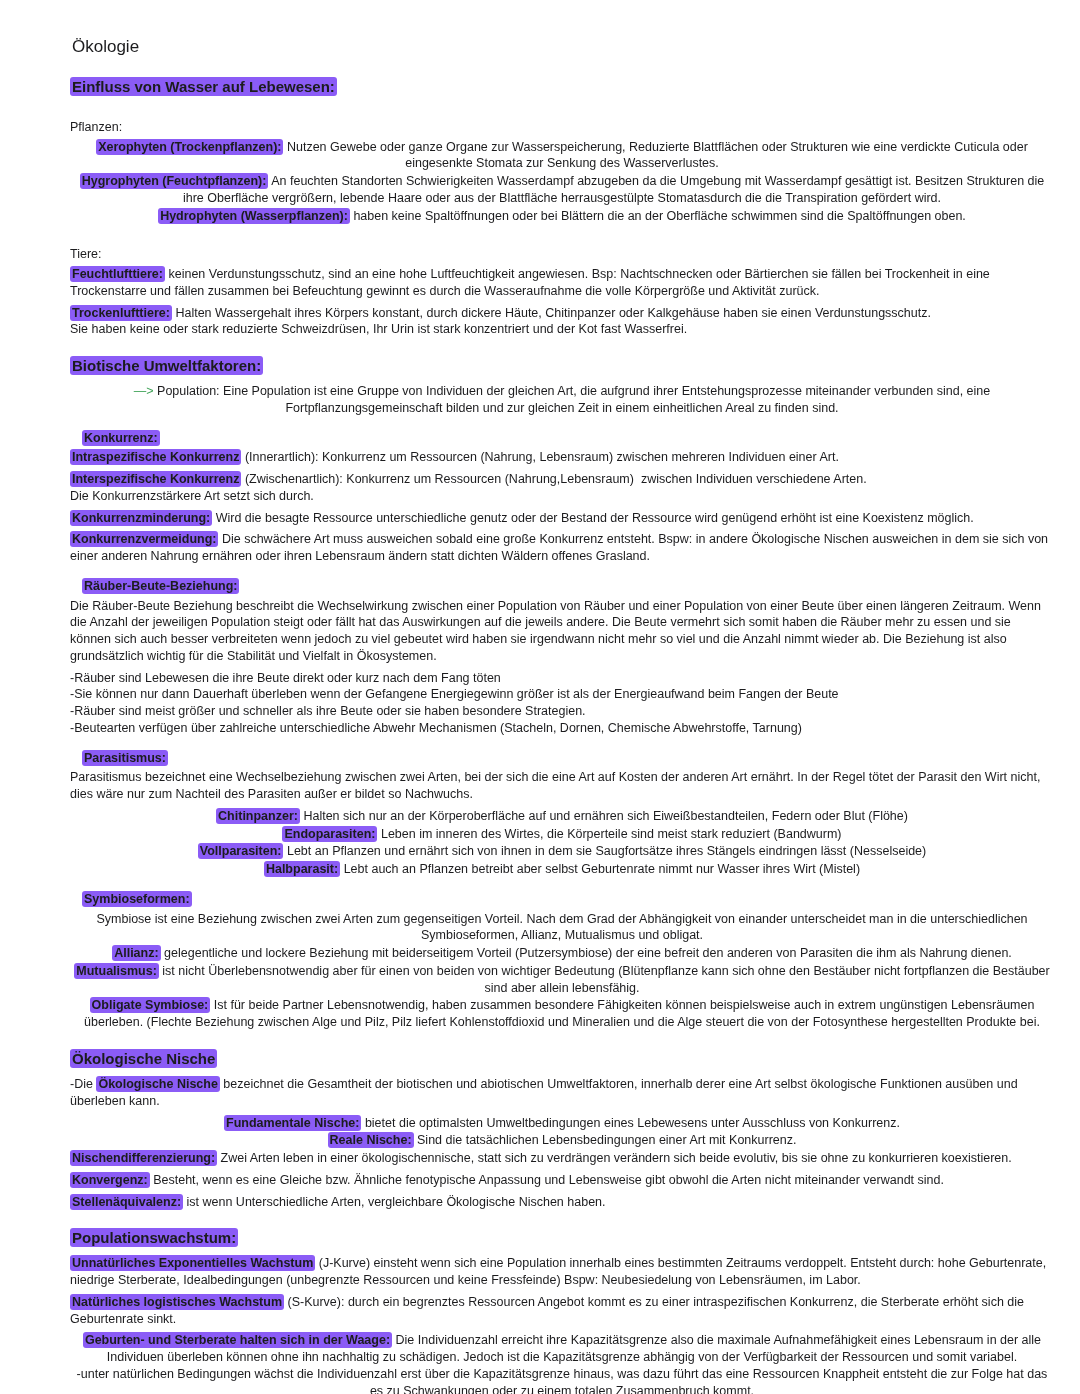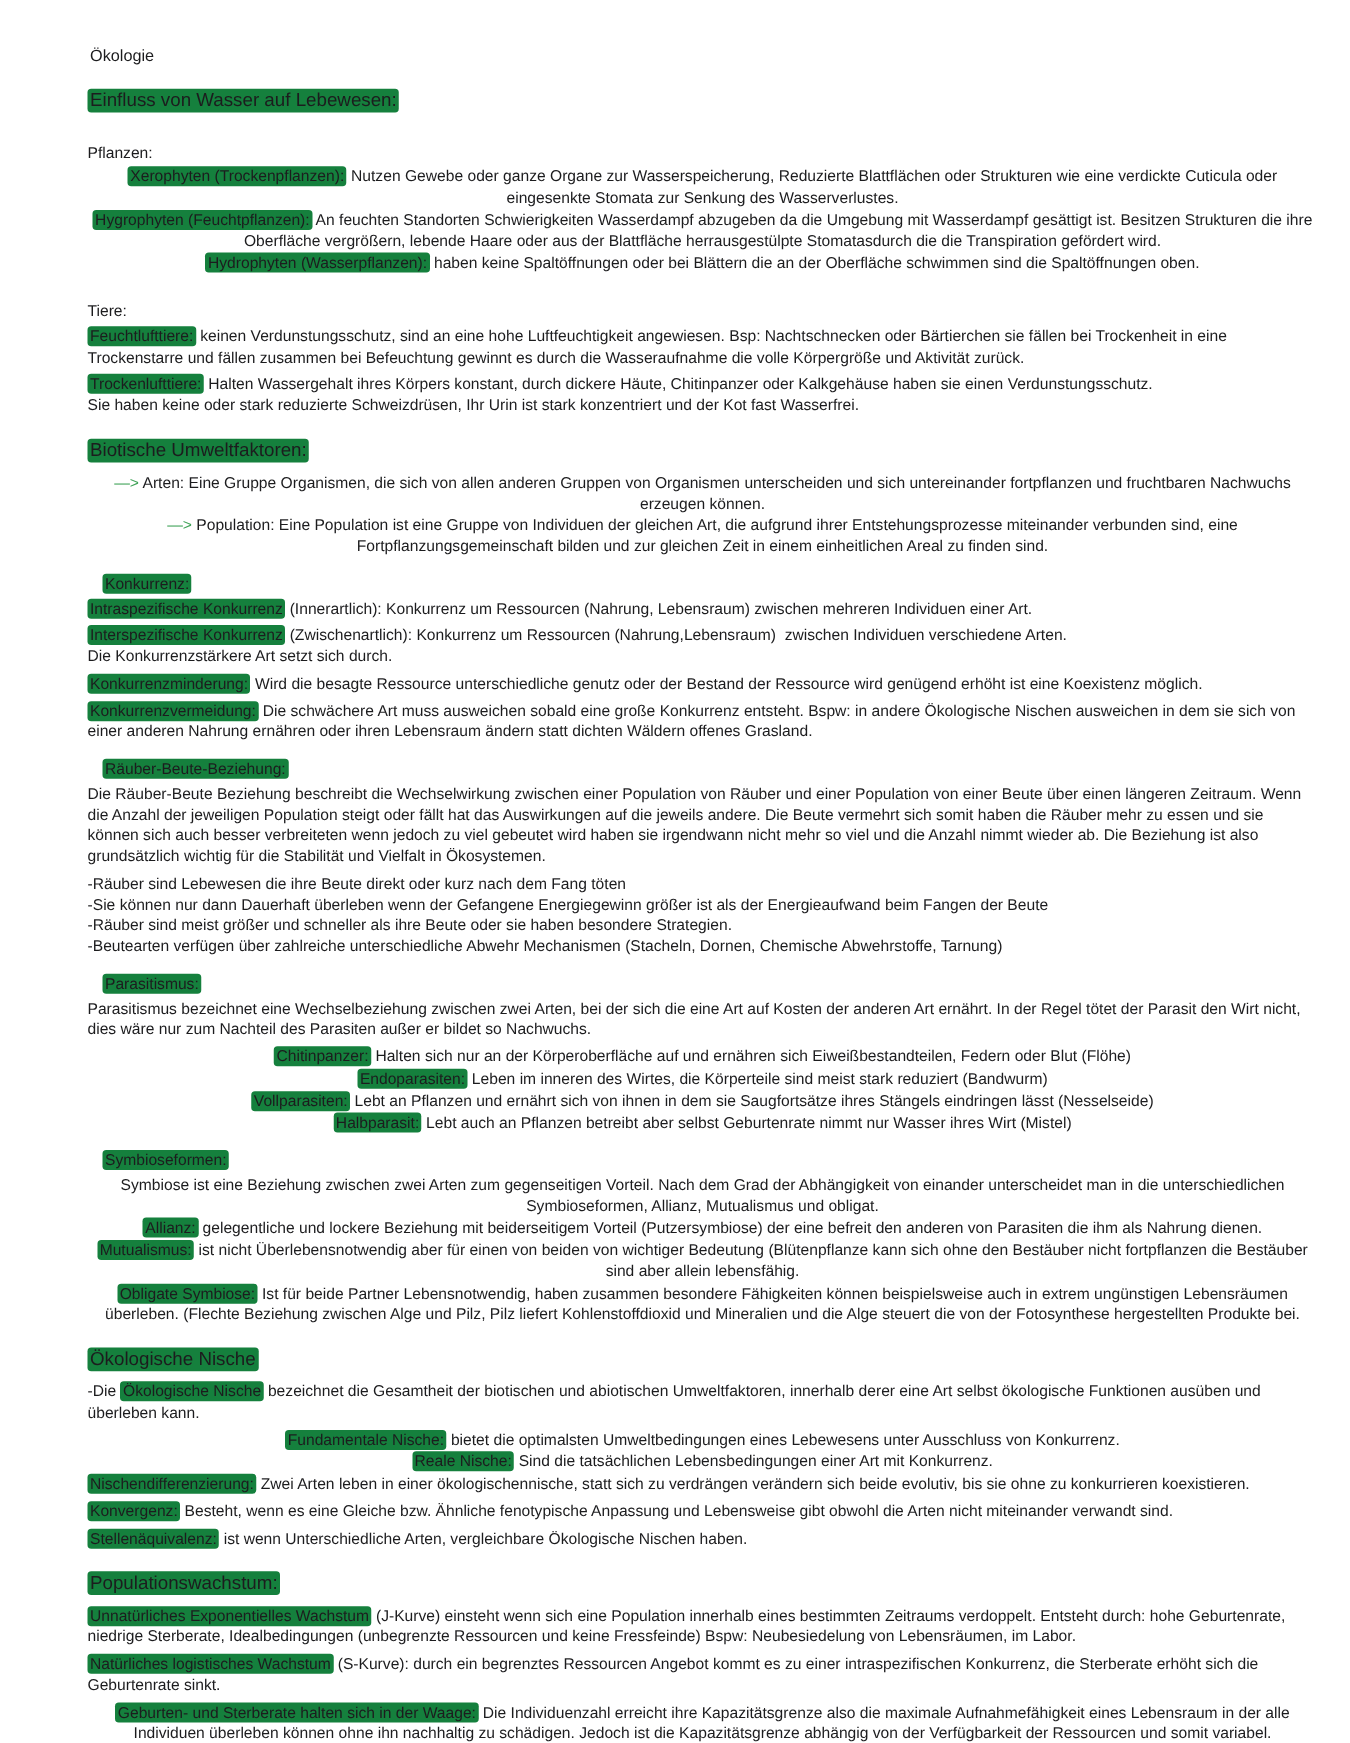--- a/index.html
+++ b/index.html
@@ -15,45 +15,46 @@
     padding: 36px 26px 40px 70px;
     font-family: "Liberation Sans", "DejaVu Sans", sans-serif;
     color: #1c1c1e;
   }
   .block {
     white-space: pre-wrap;
     font-size: 12.5px;
     line-height: 1.34;
   }
   .b-title {
-    font-size: 13px;
+    font-size: 17px;
     margin: 0 0 16px 2px;
   }
   .b-heading {
     font-size: 15px;
     margin: 18px 0 7px 0;
   }
   .b-subhead {
     margin: 13px 0 3px 12px;
   }
   .b-label {
     margin: 22px 0 3px 0;
   }
   .b-para {
     margin: 0 0 5px 0;
   }
   .b-tight {
     margin: 0 0 1px 0;
     text-align: center;
   }
   .seg-hl {
-    background: #15803d;
+    background: #8b5cf6;
     border-radius: 3px;
     padding: 1px 2px;
     box-decoration-break: clone;
+    font-weight: bold;
     -webkit-box-decoration-break: clone;
   }
   .seg-green {
     color: #3fa257;
   }
 </style>
 </head>
 <body>
 
 <div class="page">
@@ -62,21 +63,20 @@
       <div class="block b-heading"><span class="seg-hl">Einfluss von Wasser auf Lebewesen:</span></div>
       <div class="block b-label"><span>Pflanzen:</span></div>
       <div class="block b-tight"><span class="seg-hl">Xerophyten (Trockenpflanzen):</span><span> Nutzen Gewebe oder ganze Organe zur Wasserspeicherung, Reduzierte Blattflächen oder Strukturen wie eine verdickte Cuticula oder eingesenkte Stomata zur Senkung des Wasserverlustes.</span></div>
       <div class="block b-tight"><span class="seg-hl">Hygrophyten (Feuchtpflanzen):</span><span> An feuchten Standorten Schwierigkeiten Wasserdampf abzugeben da die Umgebung mit Wasserdampf gesättigt ist. Besitzen Strukturen die ihre Oberfläche vergrößern, lebende Haare oder aus der Blattfläche herrausgestülpte Stomatasdurch die die Transpiration gefördert wird.</span></div>
       <div class="block b-tight"><span class="seg-hl">Hydrophyten (Wasserpflanzen):</span><span> haben keine Spaltöffnungen oder bei Blättern die an der Oberfläche schwimmen sind die Spaltöffnungen oben.</span></div>
       <div class="block b-label"><span>Tiere:</span></div>
       <div class="block b-para"><span class="seg-hl">Feuchtlufttiere:</span><span> keinen Verdunstungsschutz, sind an eine hohe Luftfeuchtigkeit angewiesen. Bsp: Nachtschnecken oder Bärtierchen sie fällen bei Trockenheit in eine Trockenstarre und fällen zusammen bei Befeuchtung gewinnt es durch die Wasseraufnahme die volle Körpergröße und Aktivität zurück.</span></div>
       <div class="block b-para"><span class="seg-hl">Trockenlufttiere:</span><span> Halten Wassergehalt ihres Körpers konstant, durch dickere Häute, Chitinpanzer oder Kalkgehäuse haben sie einen Verdunstungsschutz.
 Sie haben keine oder stark reduzierte Schweizdrüsen, Ihr Urin ist stark konzentriert und der Kot fast Wasserfrei.</span></div>
       <div class="block b-heading"><span class="seg-hl">Biotische Umweltfaktoren:</span></div>
-      <div class="block b-tight"><span class="seg-green">—&gt; </span><span>Arten: Eine Gruppe Organismen, die sich von allen anderen Gruppen von Organismen unterscheiden und sich untereinander fortpflanzen und fruchtbaren Nachwuchs erzeugen können.</span></div>
       <div class="block b-tight"><span class="seg-green">—&gt; </span><span>Population: Eine Population ist eine Gruppe von Individuen der gleichen Art, die aufgrund ihrer Entstehungsprozesse miteinander verbunden sind, eine Fortpflanzungsgemeinschaft bilden und zur gleichen Zeit in einem einheitlichen Areal zu finden sind.</span></div>
       <div class="block b-subhead"><span class="seg-hl">Konkurrenz:</span></div>
       <div class="block b-para"><span class="seg-hl">Intraspezifische Konkurrenz</span><span> (Innerartlich): Konkurrenz um Ressourcen (Nahrung, Lebensraum) zwischen mehreren Individuen einer Art.</span></div>
       <div class="block b-para"><span class="seg-hl">Interspezifische Konkurrenz</span><span> (Zwischenartlich): Konkurrenz um Ressourcen (Nahrung,Lebensraum)  zwischen Individuen verschiedene Arten.
 Die Konkurrenzstärkere Art setzt sich durch.</span></div>
       <div class="block b-para"><span class="seg-hl">Konkurrenzminderung:</span><span> Wird die besagte Ressource unterschiedliche genutz oder der Bestand der Ressource wird genügend erhöht ist eine Koexistenz möglich.</span></div>
       <div class="block b-para"><span class="seg-hl">Konkurrenzvermeidung:</span><span> Die schwächere Art muss ausweichen sobald eine große Konkurrenz entsteht. Bspw: in andere Ökologische Nischen ausweichen in dem sie sich von einer anderen Nahrung ernähren oder ihren Lebensraum ändern statt dichten Wäldern offenes Grasland.</span></div>
       <div class="block b-subhead"><span class="seg-hl">Räuber-Beute-Beziehung:</span></div>
       <div class="block b-para"><span>Die Räuber-Beute Beziehung beschreibt die Wechselwirkung zwischen einer Population von Räuber und einer Population von einer Beute über einen längeren Zeitraum. Wenn die Anzahl der jeweiligen Population steigt oder fällt hat das Auswirkungen auf die jeweils andere. Die Beute vermehrt sich somit haben die Räuber mehr zu essen und sie können sich auch besser verbreiteten wenn jedoch zu viel gebeutet wird haben sie irgendwann nicht mehr so viel und die Anzahl nimmt wieder ab. Die Beziehung ist also grundsätzlich wichtig für die Stabilität und Vielfalt in Ökosystemen.</span></div>
       <div class="block b-para"><span>-Räuber sind Lebewesen die ihre Beute direkt oder kurz nach dem Fang töten

